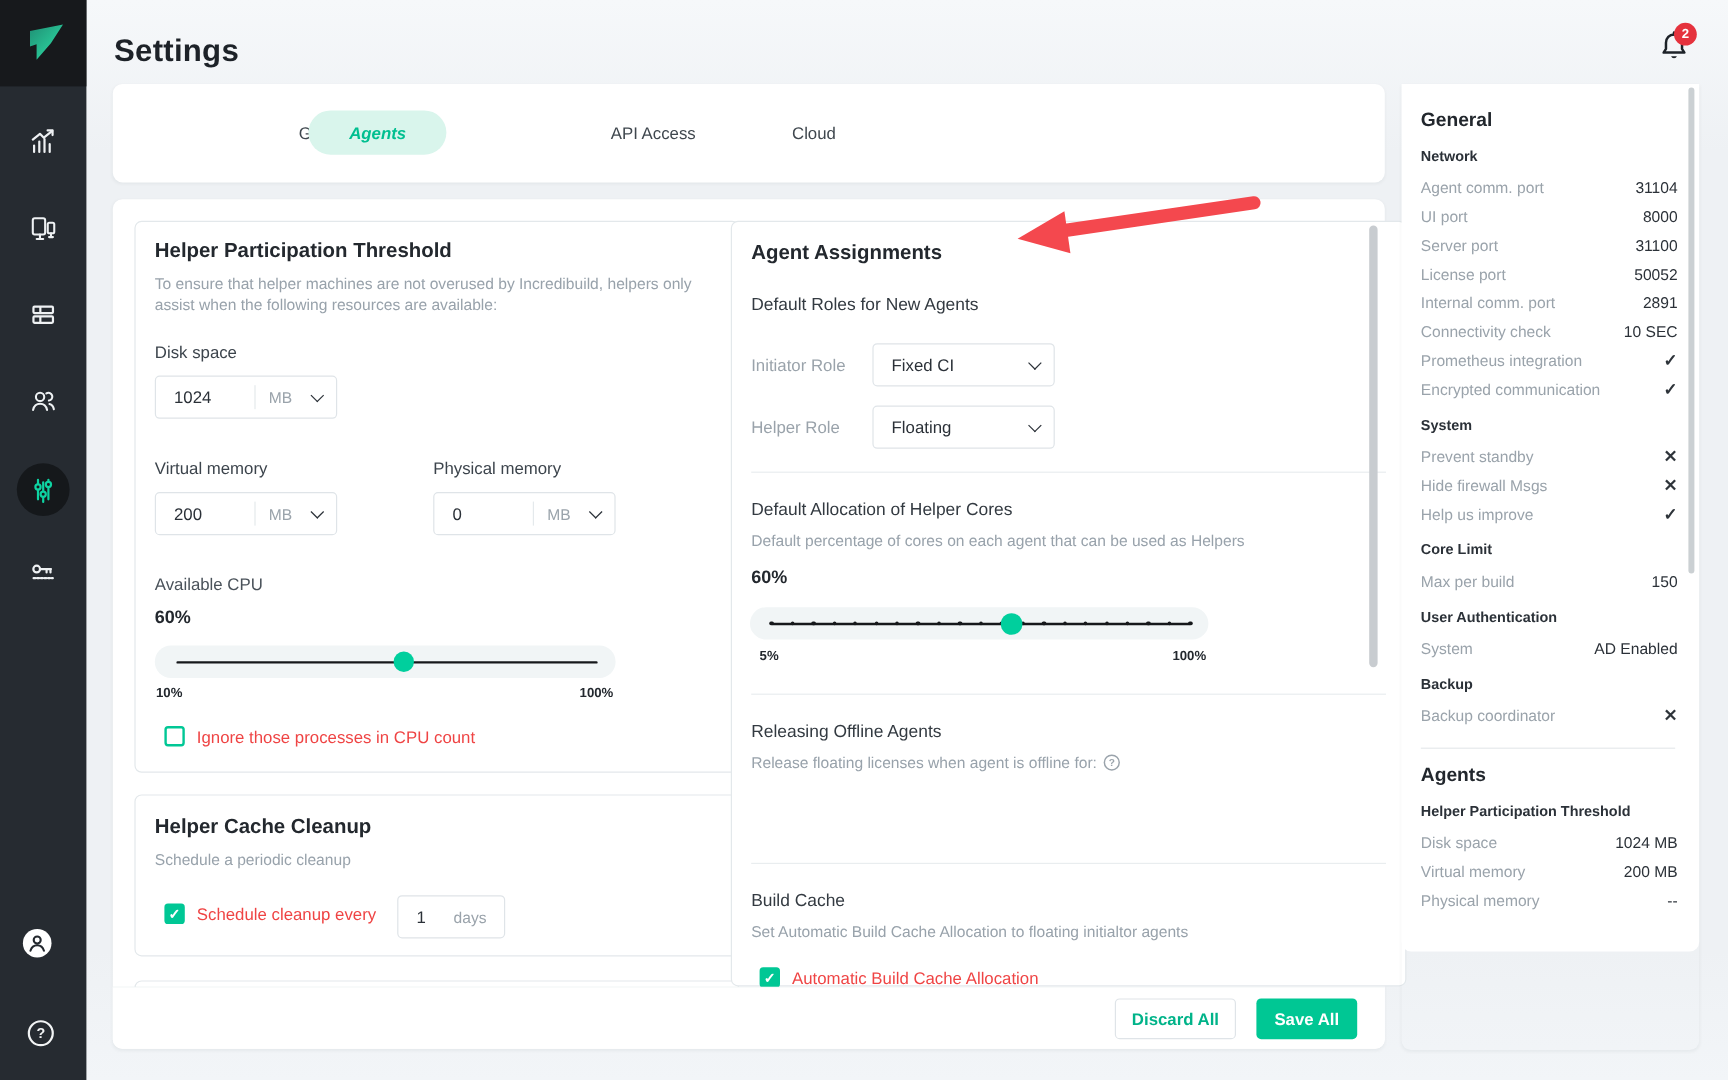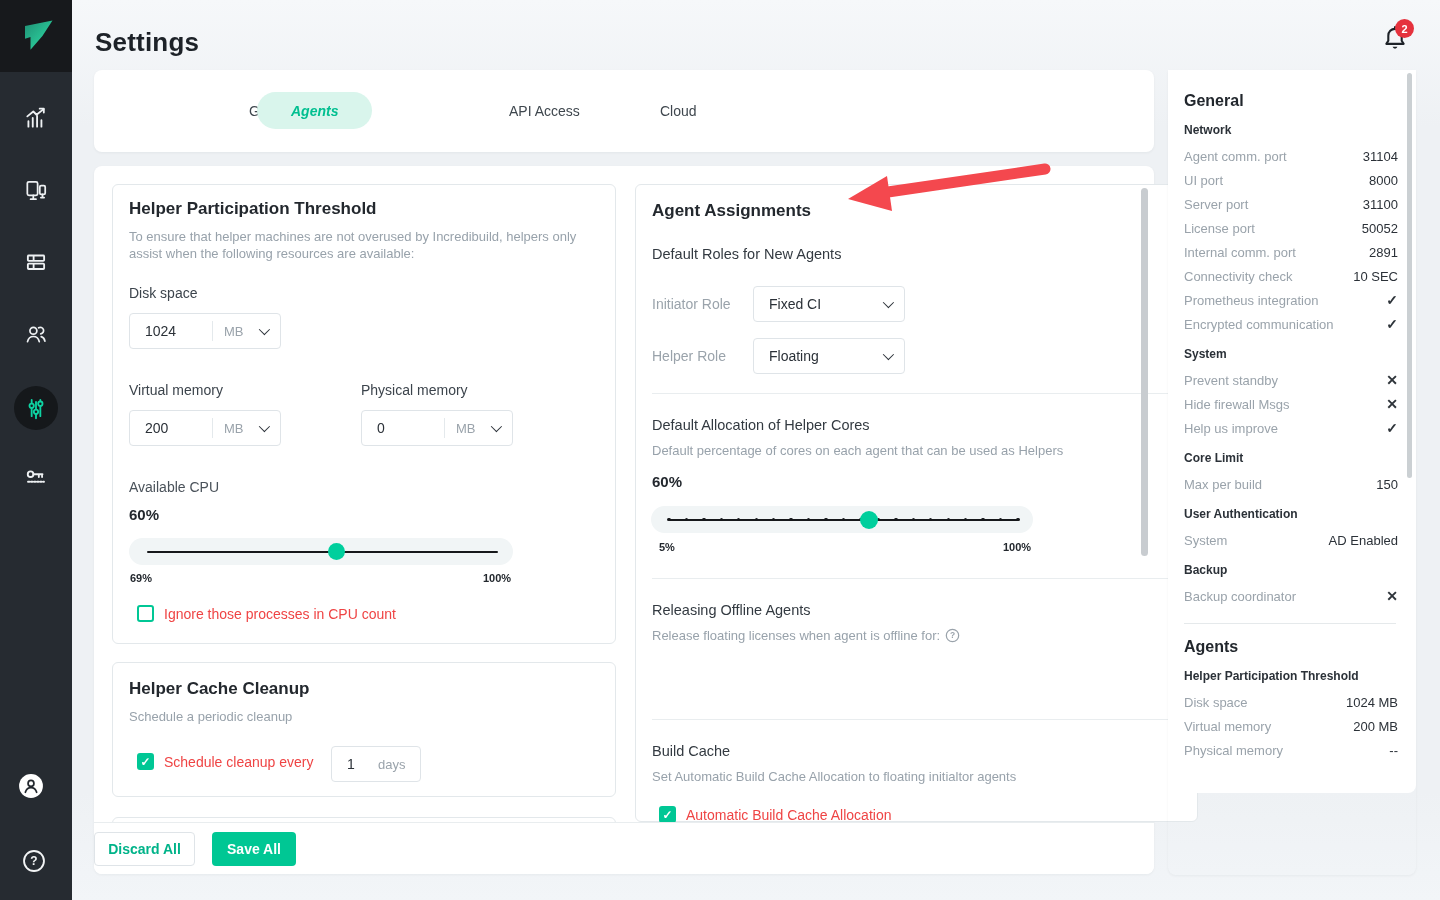--- a/index.html
+++ b/index.html
@@ -24,21 +24,21 @@
   .tabs-card { position:absolute; left:94px; top:70px; width:1060px; height:82px; background:#fff; border-radius:8px; box-shadow:0 1px 3px rgba(20,30,40,.05); z-index:4; display:flex; align-items:center; }
   .tab { font-size:14px; color:#3f474e; cursor:pointer; position:absolute; top:0; height:82px; display:flex; align-items:center; }
   .tab.t0 { left:155px; } .tab.t2 { left:415px; } .tab.t3 { left:566px; }
   .tab.active { left:163px; top:22px; height:37px; padding:0 34px; background:#d9f5ec; border-radius:19px; color:#00bf90; font-weight:700; font-style:italic; }
   
   .main-panel { position:absolute; left:94px; top:166px; width:1060px; height:708px; background:#fff; border-radius:8px; box-shadow:0 1px 3px rgba(20,30,40,.05); z-index:3; }
   .card { position:absolute; background:#fff; border:1px solid #e3e8eb; border-radius:6px; }
   .card1 { left:18px; top:18px; width:504px; height:460px; }
   .card2 { left:18px; top:496px; width:504px; height:135px; }
   .card3 { left:18px; top:651px; width:504px; height:40px; }
-  .cardR { left:541px; top:18px; width:563px; height:638px; }
+  .cardR { left:515px; top:18px; width:563px; height:638px; }
   .card-title { font-size:17px; font-weight:700; color:#23282e; }
   .card-desc { font-size:13px; color:#98a2ab; line-height:1.3; }
   .field-label { font-size:14px; color:#3c444c; }
   .gray-label { font-size:14px; color:#9aa3ab; }
   
   .inputbox { position:absolute; height:36px; background:#fff; border:1px solid #dfe4e8; border-radius:4px; display:flex; align-items:center; }
   .inputbox .val { font-size:14px; color:#2b3138; padding-left:15px; flex:0 0 auto; }
   .inputbox .divider { width:1px; height:20px; background:#e4e9ec; position:absolute; left:82px; }
   .inputbox .unit { font-size:13px; color:#9aa3ab; position:absolute; left:94px; }
   .chev { position:absolute; right:13px; width:8px; height:8px; border-right:1.6px solid #2b3138; border-bottom:1.6px solid #2b3138; transform:rotate(45deg) translateY(-2px); }
@@ -54,21 +54,21 @@
   .cb.checked::after { content:"\2713"; }
   .cbrow { position:absolute; display:flex; align-items:center; gap:10px; }
   .cbrow .cblabel { font-size:14px; color:#ef4444; }
   .hdiv { position:absolute; left:16px; right:16px; height:1px; background:#e9edef; }
   .sec-head { font-size:14.5px; color:#333a41; }
   .help-ic { display:inline-block; vertical-align:-3px; margin-left:5px; }
   
   .scroll-thumb-main { position:absolute; left:1047px; top:22px; width:7px; height:368px; border-radius:4px; background:#c8ccd0; }
   .scroll-thumb-sum { position:absolute; right:4px; top:3px; width:5px; height:405px; border-radius:3px; background:#cbd0d3; }
   
-  .footer { position:absolute; left:0; bottom:0; width:1060px; height:52px; background:#fff; border-top:1px solid #e9edef; border-radius:0 0 8px 8px; display:flex; align-items:center; justify-content:flex-start; gap:17px; padding-right:33px; z-index:6; }
+  .footer { position:absolute; left:0; bottom:0; width:1060px; height:52px; background:#fff; border-top:1px solid #e9edef; border-radius:0 0 8px 8px; display:flex; align-items:center; justify-content:flex-end; gap:17px; padding-right:23px; z-index:6; }
   .btn { height:34px; border-radius:4px; font-size:14px; font-weight:700; display:flex; align-items:center; justify-content:center; cursor:pointer; font-family:"Liberation Sans",sans-serif; }
   .btn-ghost { width:101px; background:#fff; border:1px solid #dfe4e8; color:#00b389; }
   .btn-primary { width:84px; background:#00c794; border:none; color:#fff; }
   
   .summary { position:absolute; left:1168px; top:70px; width:248px; height:805px; z-index:4; box-shadow:0 1px 3px rgba(20,30,40,.05); border-radius:2px 2px 8px 8px; }
   .summary-head { height:82px; background:#00cb99; display:flex; align-items:center; padding-left:17px; border-radius:2px 2px 0 0; }
   .summary-head h2 { color:#fff; font-size:20px; font-weight:700; }
   .summary-body { position:relative; background:#fff; height:723px; padding:22px 18px 0 16px; border-radius:0 0 8px 8px; overflow:hidden; }
   .sum-sec-title { font-size:16px; font-weight:700; color:#22272d; margin-bottom:13px; }
   .sum-group-title { font-size:12px; font-weight:700; color:#2b3138; margin:11px 0 7px; }
@@ -220,21 +220,21 @@
       <span class="unit">MB</span>
       <span class="chev"></span>
     </div>
 
     <div class="field-label" style="position:absolute;left:16px;top:294px;color:#4a525a;">Available CPU</div>
     <div style="position:absolute;left:16px;top:321px;font-size:15px;font-weight:700;">60%</div>
     <div class="slider" style="left:16px;top:353px;width:384px;">
       <div class="track"></div>
       <div class="handle" style="left: 53.9%;"></div>
     </div>
-    <div class="mm" style="left:17px;top:387px;">69%</div>
+    <div class="mm" style="left:17px;top:387px;">10%</div>
     <div class="mm" style="left:370px;top:387px;">100%</div>
 
     <div class="cbrow" style="left:24px;top:420px;">
       <span class="cb"></span>
       <span class="cblabel">Ignore those processes in CPU count</span>
     </div>
   </section>
 
   <section class="card card2">
     <div class="card-title" style="position:absolute;left:16px;top:16px;">Helper Cache Cleanup</div>

